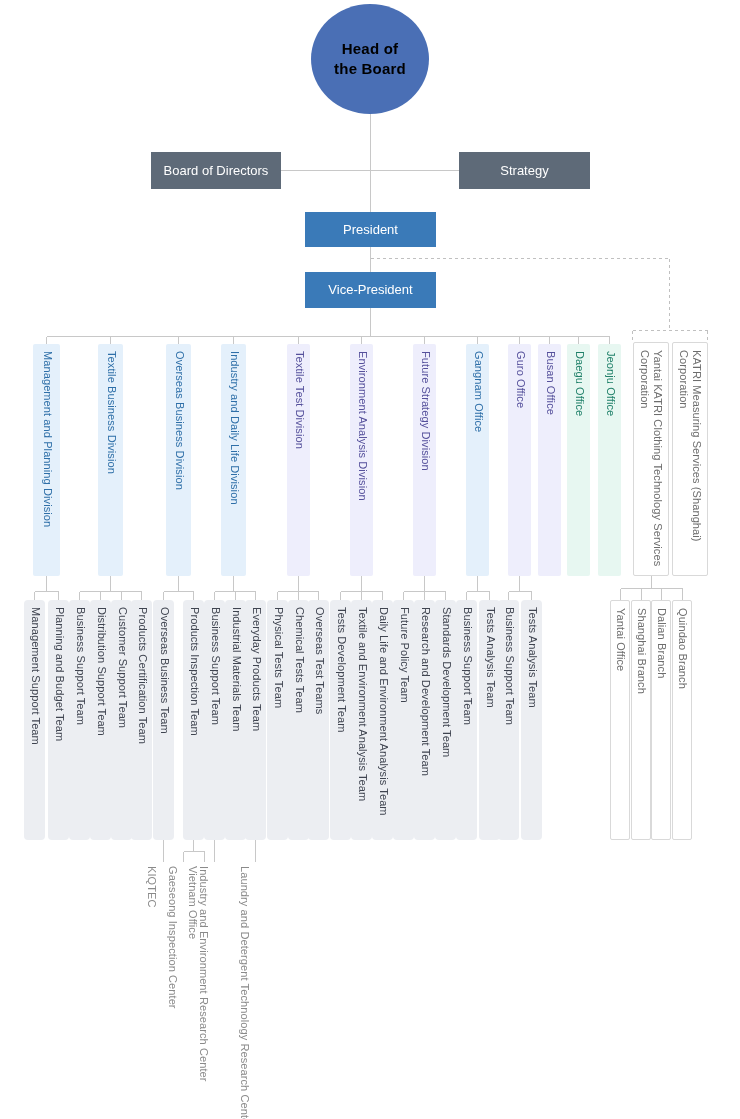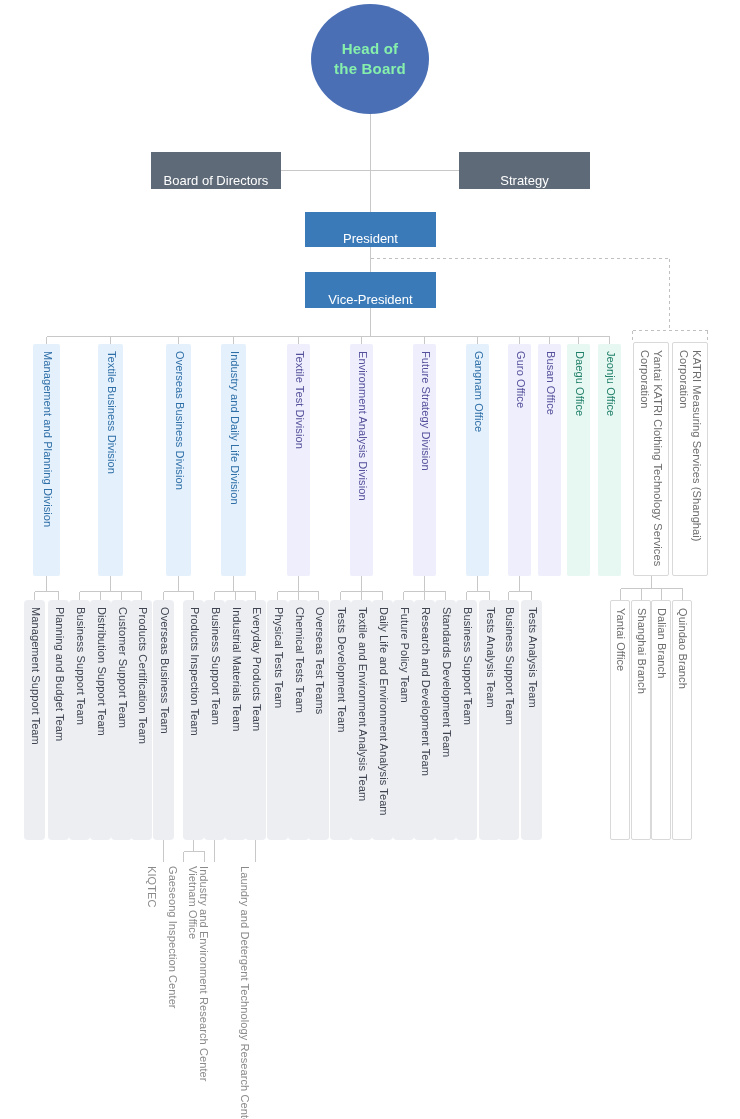--- a/index.html
+++ b/index.html
@@ -14,36 +14,36 @@
     overflow:hidden;
     background:#ffffff;
   }
   #wires{position:absolute;left:0;top:0;width:740px;height:1119px;}
 
   
   .node-circle{
     position:absolute;
     border-radius:50%;
     background:#4a6fb5;
-    color:#86efac;
+    color:#000000;
     display:flex;
     align-items:center;
     justify-content:center;
     text-align:center;
     font-size:15px;
     font-weight:bold;
     line-height:1.35;
     letter-spacing:.2px;
   }
 
   
   .node-bar{
     position:absolute;
     display:flex;
-    align-items:flex-end;
+    align-items:center;
     justify-content:center;
     color:#ffffff;
     font-size:13px;
     line-height:1.2;
     text-align:center;
     box-sizing:border-box;
   }
   .node-bar.gray{background:#5e6a78;}
   .node-bar.blue{background:#3a7ab8;}
 

